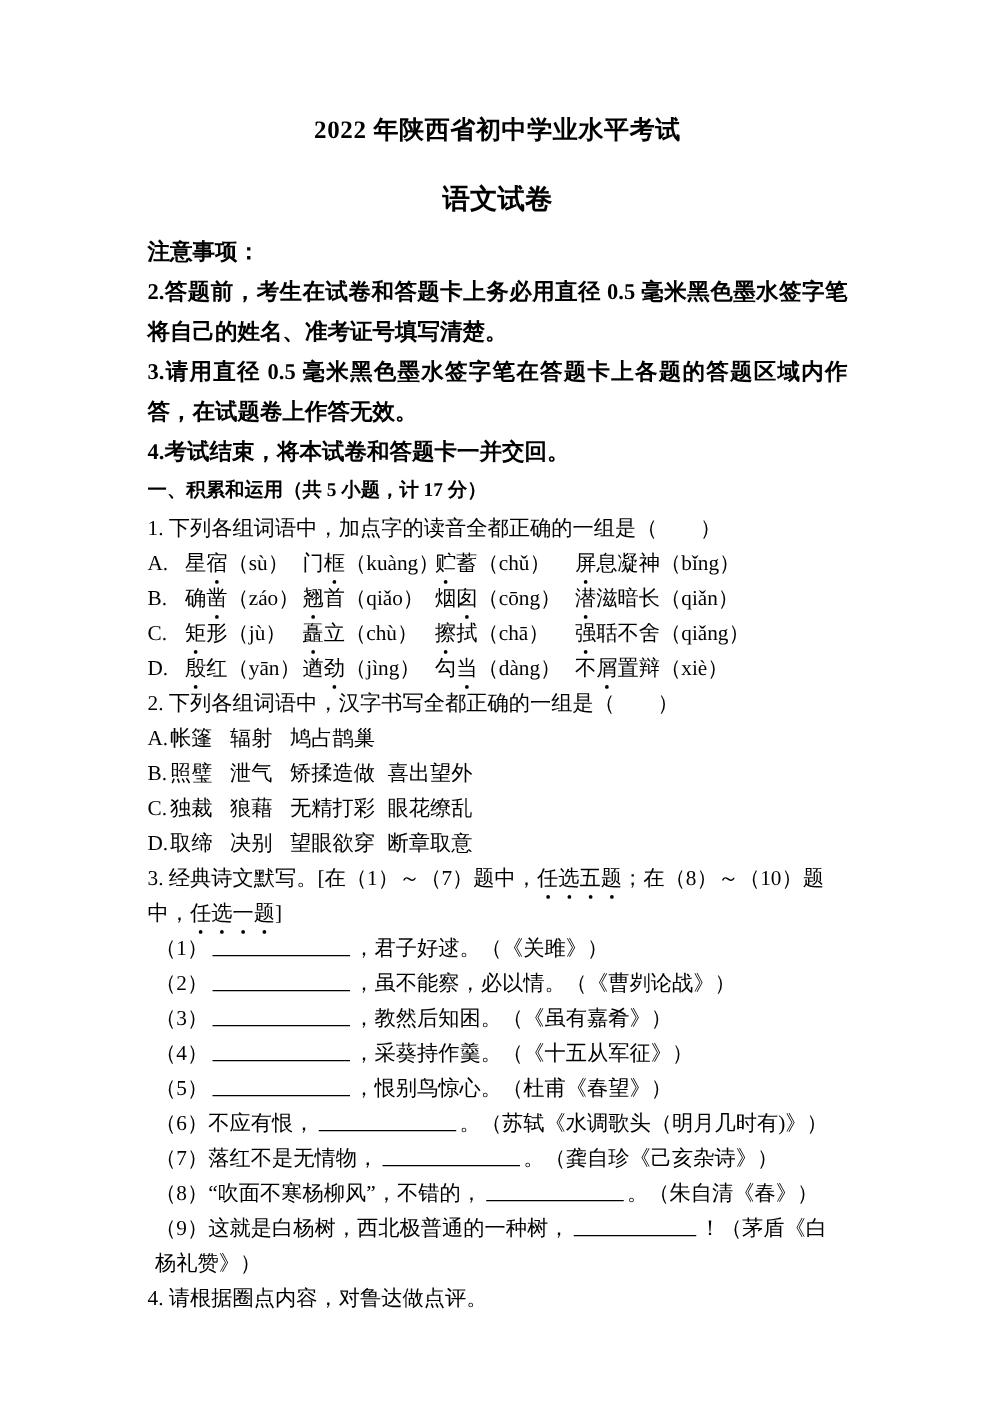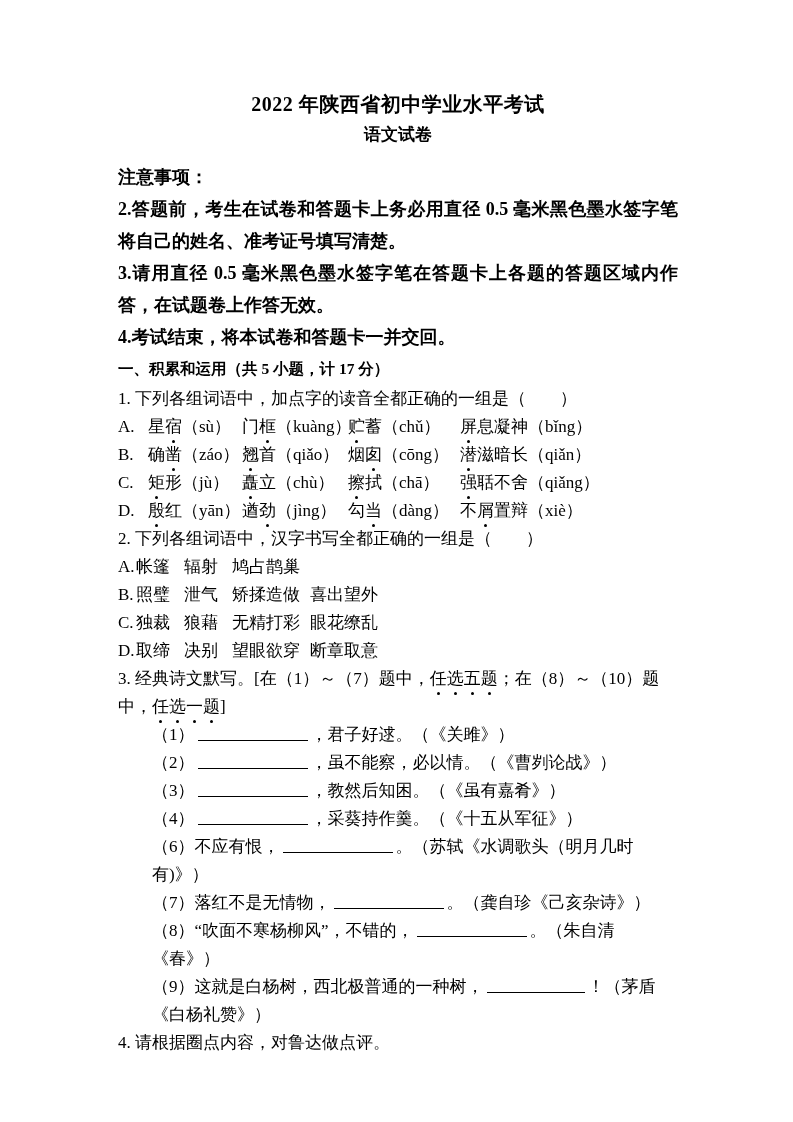--- a/index.html
+++ b/index.html
@@ -8,38 +8,38 @@
     background:#ffffff; color:#000000;
     font-family:"Liberation Serif","DejaVu Serif",serif;
   }
   .page { box-sizing:border-box; padding:92px 115px 0 118px; }
 
   .title {
     font-size:20px; font-weight:bold; text-align:center;
     margin:0; letter-spacing:0.5px; line-height:24px;
   }
   .subtitle {
-    font-size:17px; font-weight:bold; text-align:center;
-    margin:8px 0 0 0; line-height:22px;
+    font-size:22px; font-weight:bold; text-align:center;
+    margin:32px 0 0 0; line-height:22px;
   }
 
   .notice { margin-top:15px; font-size:18px; font-weight:bold; line-height:32px; }
   .notice p { margin:0; text-align:justify; }
   .section-heading {
     font-size:15.5px; font-weight:bold; line-height:32px; margin:0;
   }
 
   .questions { font-size:17px; line-height:28px; }
   .questions p { margin:0; }
 
   .opt-grid1 { display:grid; grid-template-columns:30px 94px 106px 112px auto; }
   .opt-grid2 { display:grid; grid-template-columns:18px 48px 48px 78px auto; }
   .opt-grid1 > span, .opt-grid2 > span { white-space:nowrap; }
 
-  .q3-lines { padding-left:6px;margin-left:28px; }
+  .q3-lines { padding-left:6px; }
 
   .blank {
     display:inline-block; width:110px; height:14px;
     border-bottom:1px solid #000; vertical-align:-1px; margin:0 3px;
   }
   .blank-short { width:98px; }
 
   
   .emph { position:relative; display:inline-block; }
   .emph::after {
@@ -127,20 +127,21 @@
           <span>断章取意</span>
         </div>
       </div>
 
     <p id="q3-stem">3. 经典诗文默写。[在（1）～（7）题中，<span class="emph">任</span><span class="emph">选</span><span class="emph">五</span><span class="emph">题</span>；在（8）～（10）题中，<span class="emph">任</span><span class="emph">选</span><span class="emph">一</span><span class="emph">题</span>]</p>
     <div id="q3-lines" class="q3-lines">
         <p><span>（1）</span><span class="blank"></span><span>，君子好逑。（《关雎》）</span></p>
         <p><span>（2）</span><span class="blank"></span><span>，虽不能察，必以情。（《曹刿论战》）</span></p>
         <p><span>（3）</span><span class="blank"></span><span>，教然后知困。（《虽有嘉肴》）</span></p>
         <p><span>（4）</span><span class="blank"></span><span>，采葵持作羹。（《十五从军征》）</span></p>
+        <p><span>（5）</span><span class="blank"></span><span>，恨别鸟惊心。（杜甫《春望》）</span></p>
         <p><span>（6）</span><span>不应有恨，</span><span class="blank"></span><span>。（苏轼《水调歌头（明月几时有)》）</span></p>
         <p><span>（7）</span><span>落红不是无情物，</span><span class="blank"></span><span>。（龚自珍《己亥杂诗》）</span></p>
         <p><span>（8）</span><span>“吹面不寒杨柳风”，不错的，</span><span class="blank"></span><span>。（朱自清《春》）</span></p>
         <p><span>（9）</span><span>这就是白杨树，西北极普通的一种树，</span><span class="blank blank-short"></span><span>！（茅盾《白杨礼赞》）</span></p>
       </div>
 
     <p>4. 请根据圈点内容，对鲁达做点评。</p>
   </div>
 
 </div>

